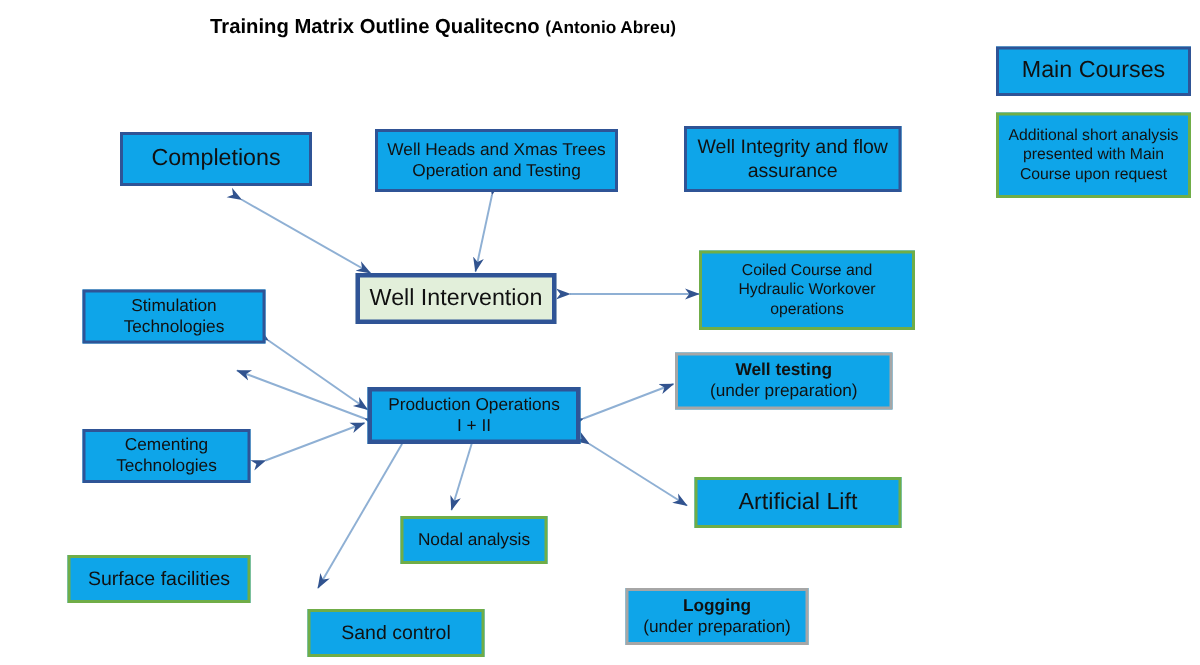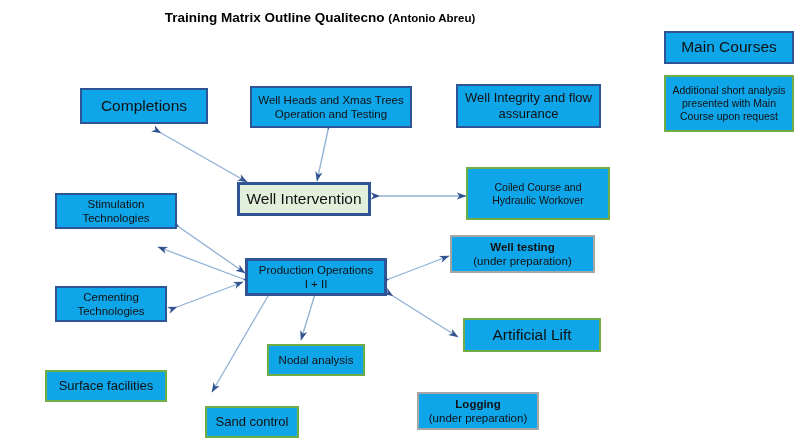--- a/index.html
+++ b/index.html
@@ -53,21 +53,21 @@
   }
   .filled-green {
     background: #e2efda;
   }
 
   .title {
     position: absolute;
     left: 140px;
     top: 10px;
     width: 360px;
-    text-align: center;
+    text-align: left;
     font-weight: bold;
     font-size: 13.5px;
     color: #000000;
     z-index: 3;
   }
   .title .small {
     font-size: 11.5px;
   }
   .legend-title {
     position: absolute;
@@ -139,20 +139,21 @@
     <span class="txt">assurance</span>
   </div>
 
   <div class="node blue-thick filled-green fs16" style="left:237px; top:182px; width:134px; height:34px;">
     <span class="txt">Well Intervention</span>
   </div>
 
   <div class="node green fs11" style="left:466px; top:167px; width:144px; height:53px; flex-direction:column;">
     <span class="txt">Coiled Course and</span>
     <span class="txt">Hydraulic Workover</span>
+    <span class="txt">operations</span>
   </div>
 
   <div class="node blue fs12" style="left:55px; top:193px; width:122px; height:36px; flex-direction:column;">
     <span class="txt">Stimulation</span>
     <span class="txt">Technologies</span>
   </div>
 
   <div class="node blue fs12" style="left:55px; top:286px; width:112px; height:36px; flex-direction:column;">
     <span class="txt">Cementing</span>
     <span class="txt">Technologies</span>
@@ -173,21 +174,21 @@
   </div>
 
   <div class="node green fs12" style="left:267px; top:344px; width:98px; height:32px;">
     <span class="txt">Nodal analysis</span>
   </div>
 
   <div class="node green fs14" style="left:45px; top:370px; width:122px; height:32px;">
     <span class="txt">Surface facilities</span>
   </div>
 
-  <div class="node green fs14" style="left:205px; top:406px; width:94px; height:32px;">
+  <div class="node green fs14" style="left:205px; top:406px; width:118px; height:32px;">
     <span class="txt">Sand control</span>
   </div>
 
   <div class="node grey fs12" style="left:393px; top:392px; width:122px; height:38px; flex-direction:column;margin-left:24px;">
     <span class="txt bold">Logging</span>
     <span class="sub">(under preparation)</span>
   </div>
 
 
   <div class="node blue fs16" style="left:664px; top:31px; width:130px; height:33px;">

